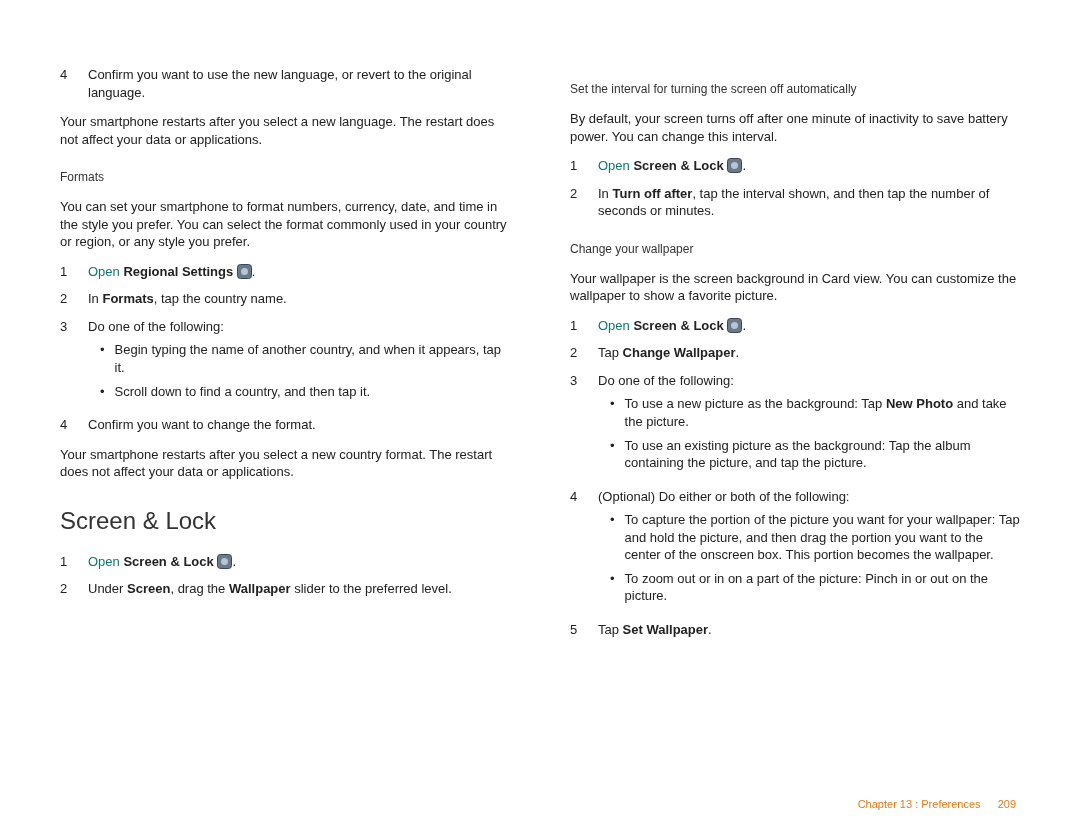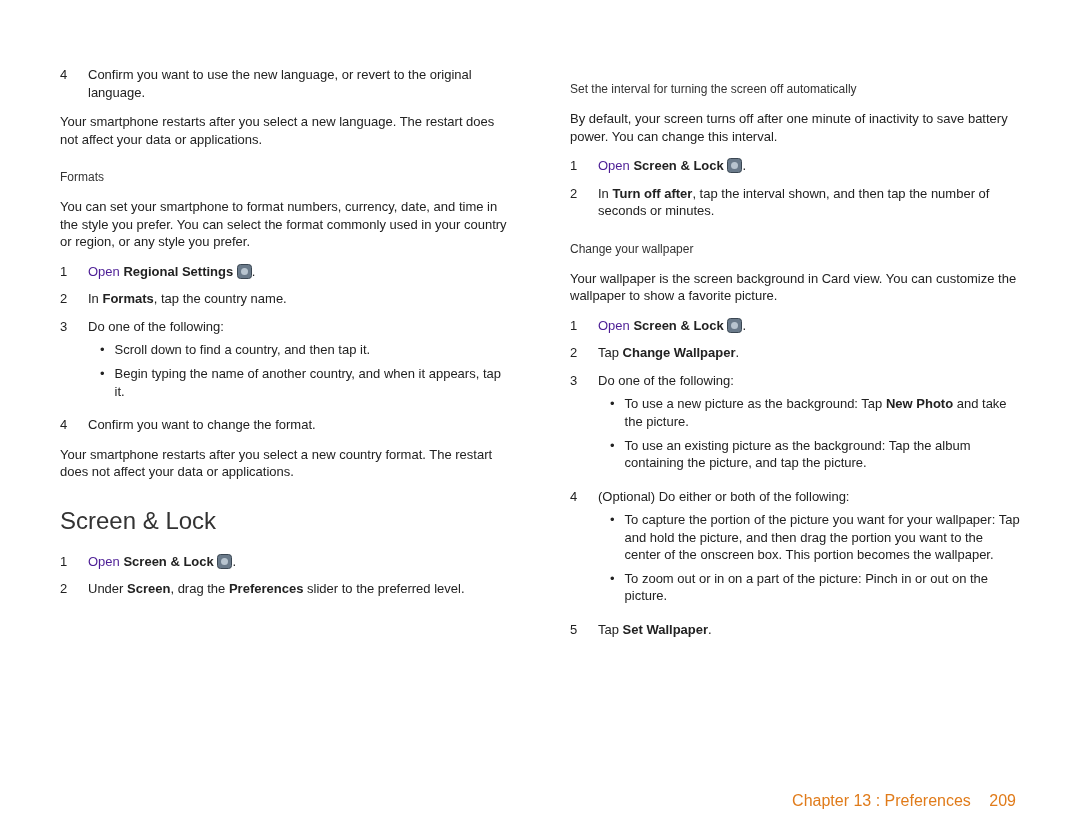--- a/index.html
+++ b/index.html
@@ -43,32 +43,32 @@
   }
   .ol-num { width: 12px; flex: 0 0 12px; }
   .ol-body { flex: 1; }
   .bul {
     display: flex;
     gap: 10px;
     margin: 6px 0 6px 12px;
     line-height: 1.35;
   }
   .bul::before { content: "•"; flex: 0 0 auto; }
-  .link-blue { color: #4c1d95; }
+  .link-blue { color: #0f766e; }
   strong { font-weight: 700; }
   .icon {
     display: inline-block;
     vertical-align: -3px;
   }
   .icon svg { display: block; }
   .footer {
     position: absolute;
     right: 64px;
     bottom: 24px;
-    font-size: 16px;
+    font-size: 11px;
     color: #e07b1a;
   }
   .footer-pg { margin-left: 14px; }
 </style>
 </head>
 <body>
 
 <div class="page">
   <div class="col">
 
@@ -90,23 +90,23 @@
                 <circle cx="7.5" cy="7.5" r="3.5" fill="#b8c4cf"></circle>
               </svg></span>.</div>
         </div>
         <div class="ol-item">
           <div class="ol-num">2</div>
           <div class="ol-body">In <strong>Formats</strong>, tap the country name.</div>
         </div>
         <div class="ol-item">
           <div class="ol-num">3</div>
           <div class="ol-body">Do one of the following:<div class="bul">
+              <span>Begin typing the name of another country, and when it appears, tap it.</span>
+            </div><div class="bul">
               <span>Scroll down to find a country, and then tap it.</span>
-            </div><div class="bul">
-              <span>Begin typing the name of another country, and when it appears, tap it.</span>
             </div></div>
         </div>
         <div class="ol-item">
           <div class="ol-num">4</div>
           <div class="ol-body">Confirm you want to change the format.</div>
         </div>
       </div>
     <p>Your smartphone restarts after you select a new country format. The restart does not affect your data or applications.</p>
 
     <h1>Screen &amp; Lock</h1>
@@ -114,21 +114,21 @@
     <div class="ol">
         <div class="ol-item">
           <div class="ol-num">1</div>
           <div class="ol-body"><span class="link-blue">Open</span> <strong>Screen &amp; Lock</strong> <span class="icon"><svg width="15" height="15" viewBox="0 0 15 15">
                 <rect x="0.5" y="0.5" width="14" height="14" rx="3" fill="#6a7a8a" stroke="#3a4652"></rect>
                 <circle cx="7.5" cy="7.5" r="3.5" fill="#b8c4cf"></circle>
               </svg></span>.</div>
         </div>
         <div class="ol-item">
           <div class="ol-num">2</div>
-          <div class="ol-body">Under <strong>Screen</strong>, drag the <strong>Preferences</strong> slider to the preferred level.</div>
+          <div class="ol-body">Under <strong>Screen</strong>, drag the <strong>Wallpaper</strong> slider to the preferred level.</div>
         </div>
       </div>
 
   </div>
 
   <div class="col">
 
     <h2>Set the interval for turning the screen off automatically</h2>
     <p>By default, your screen turns off after one minute of inactivity to save battery power. You can change this interval.</p>
     <div class="ol">

